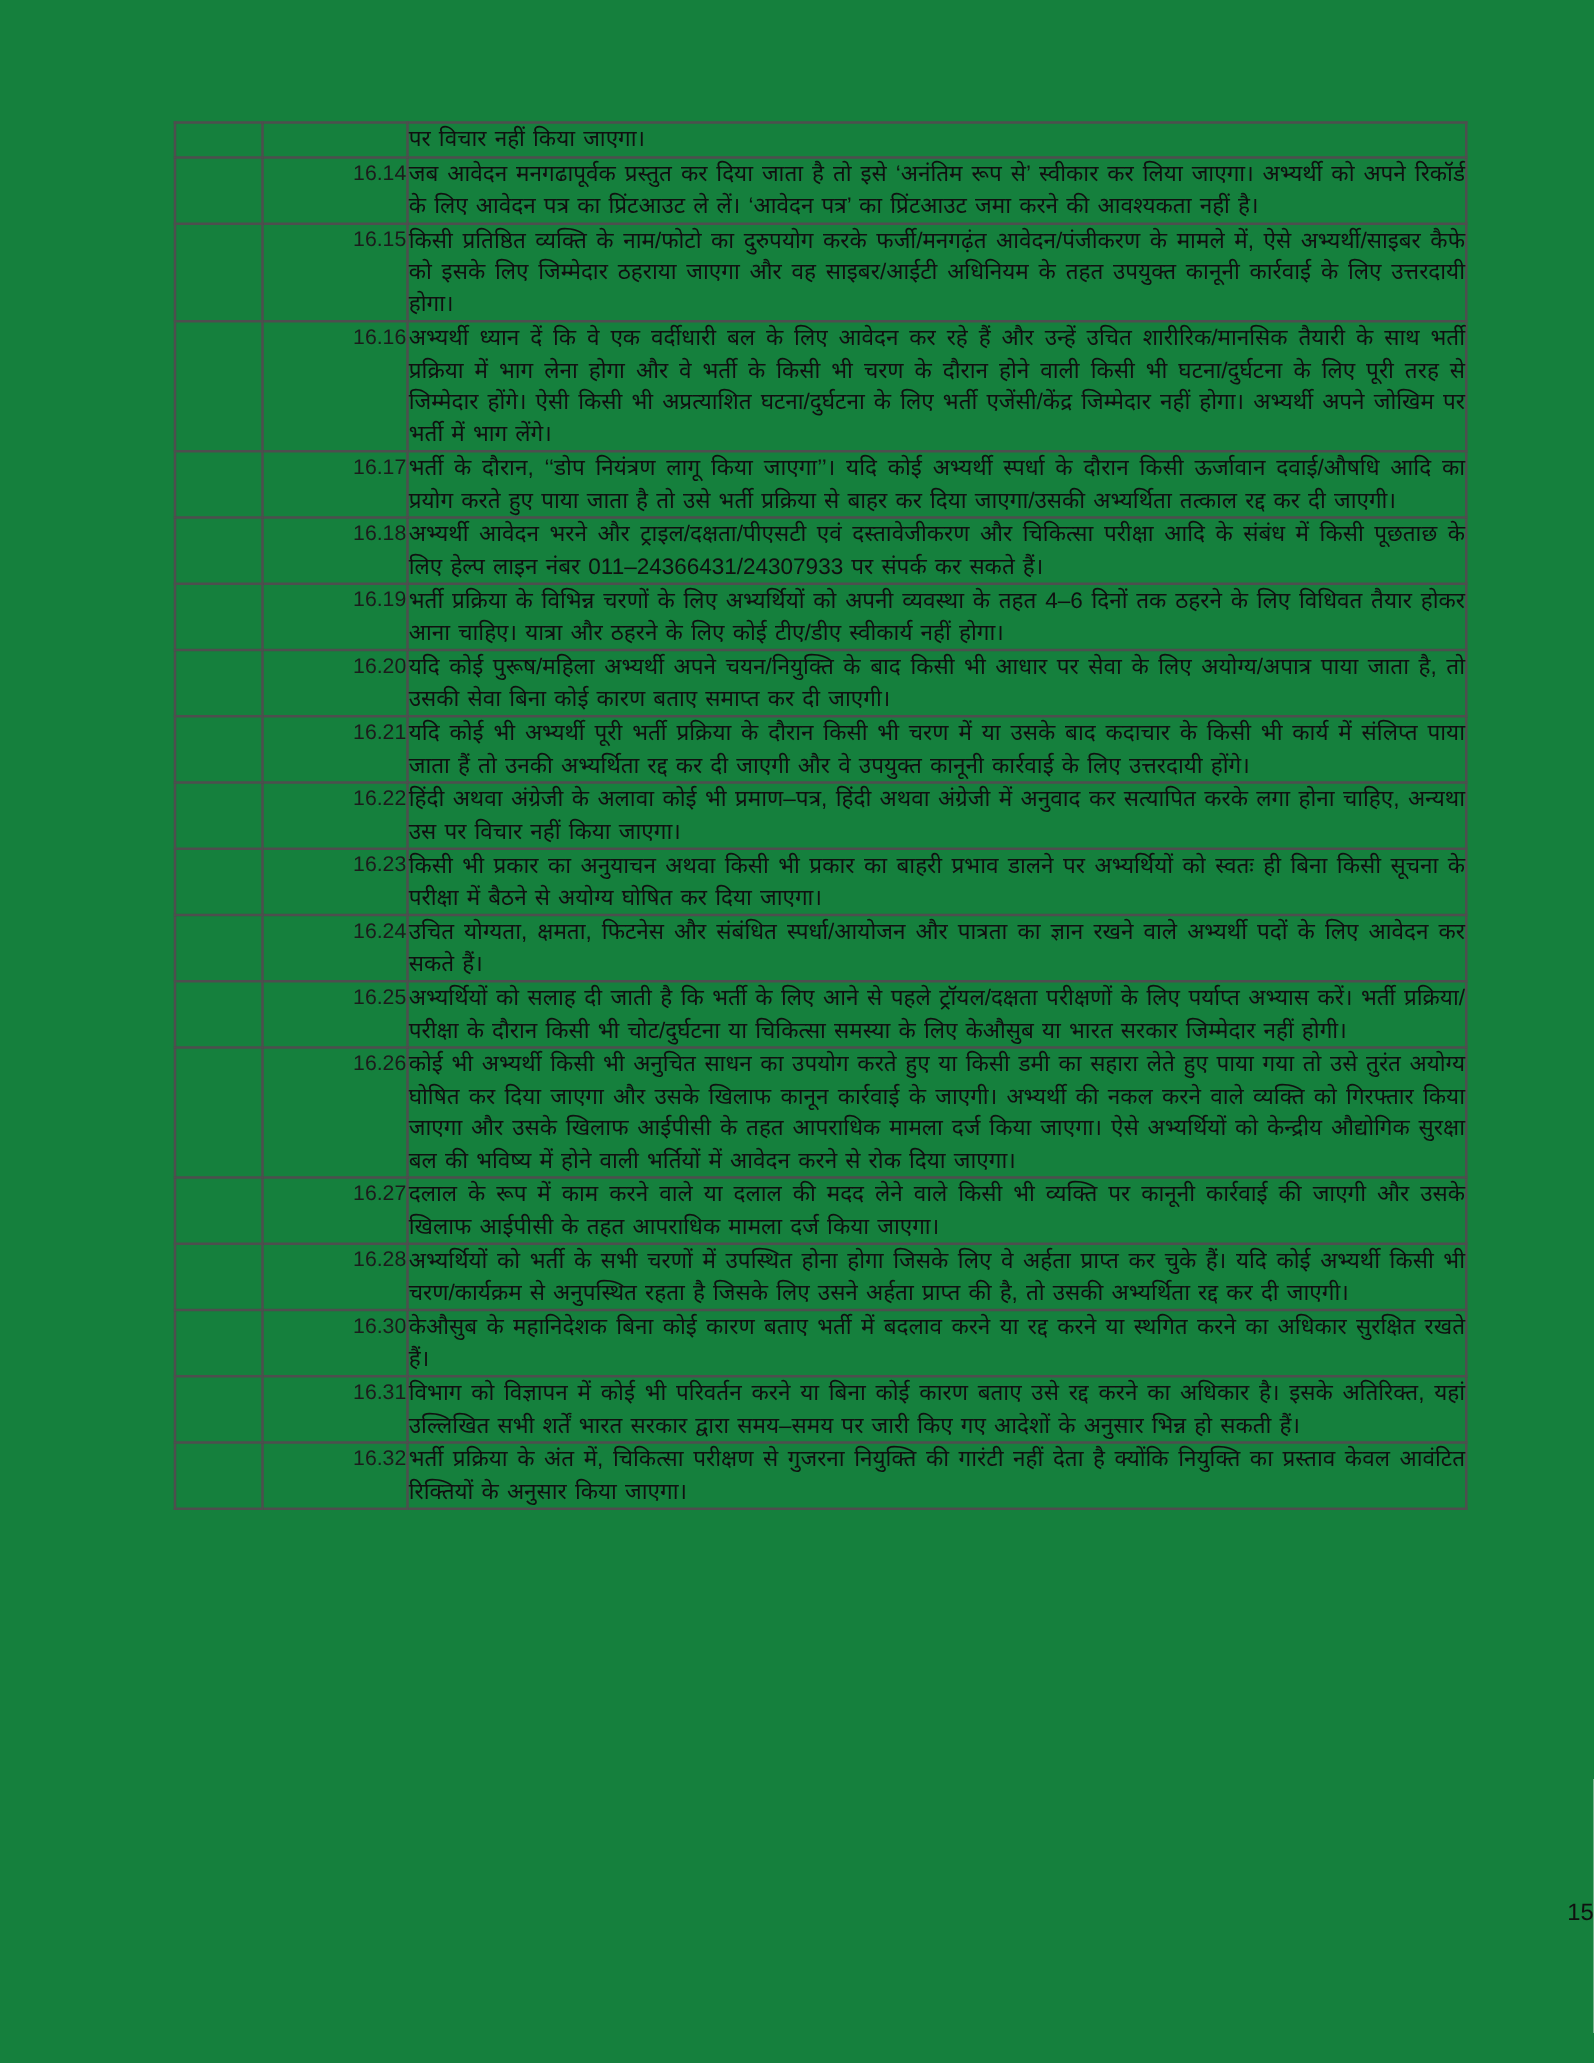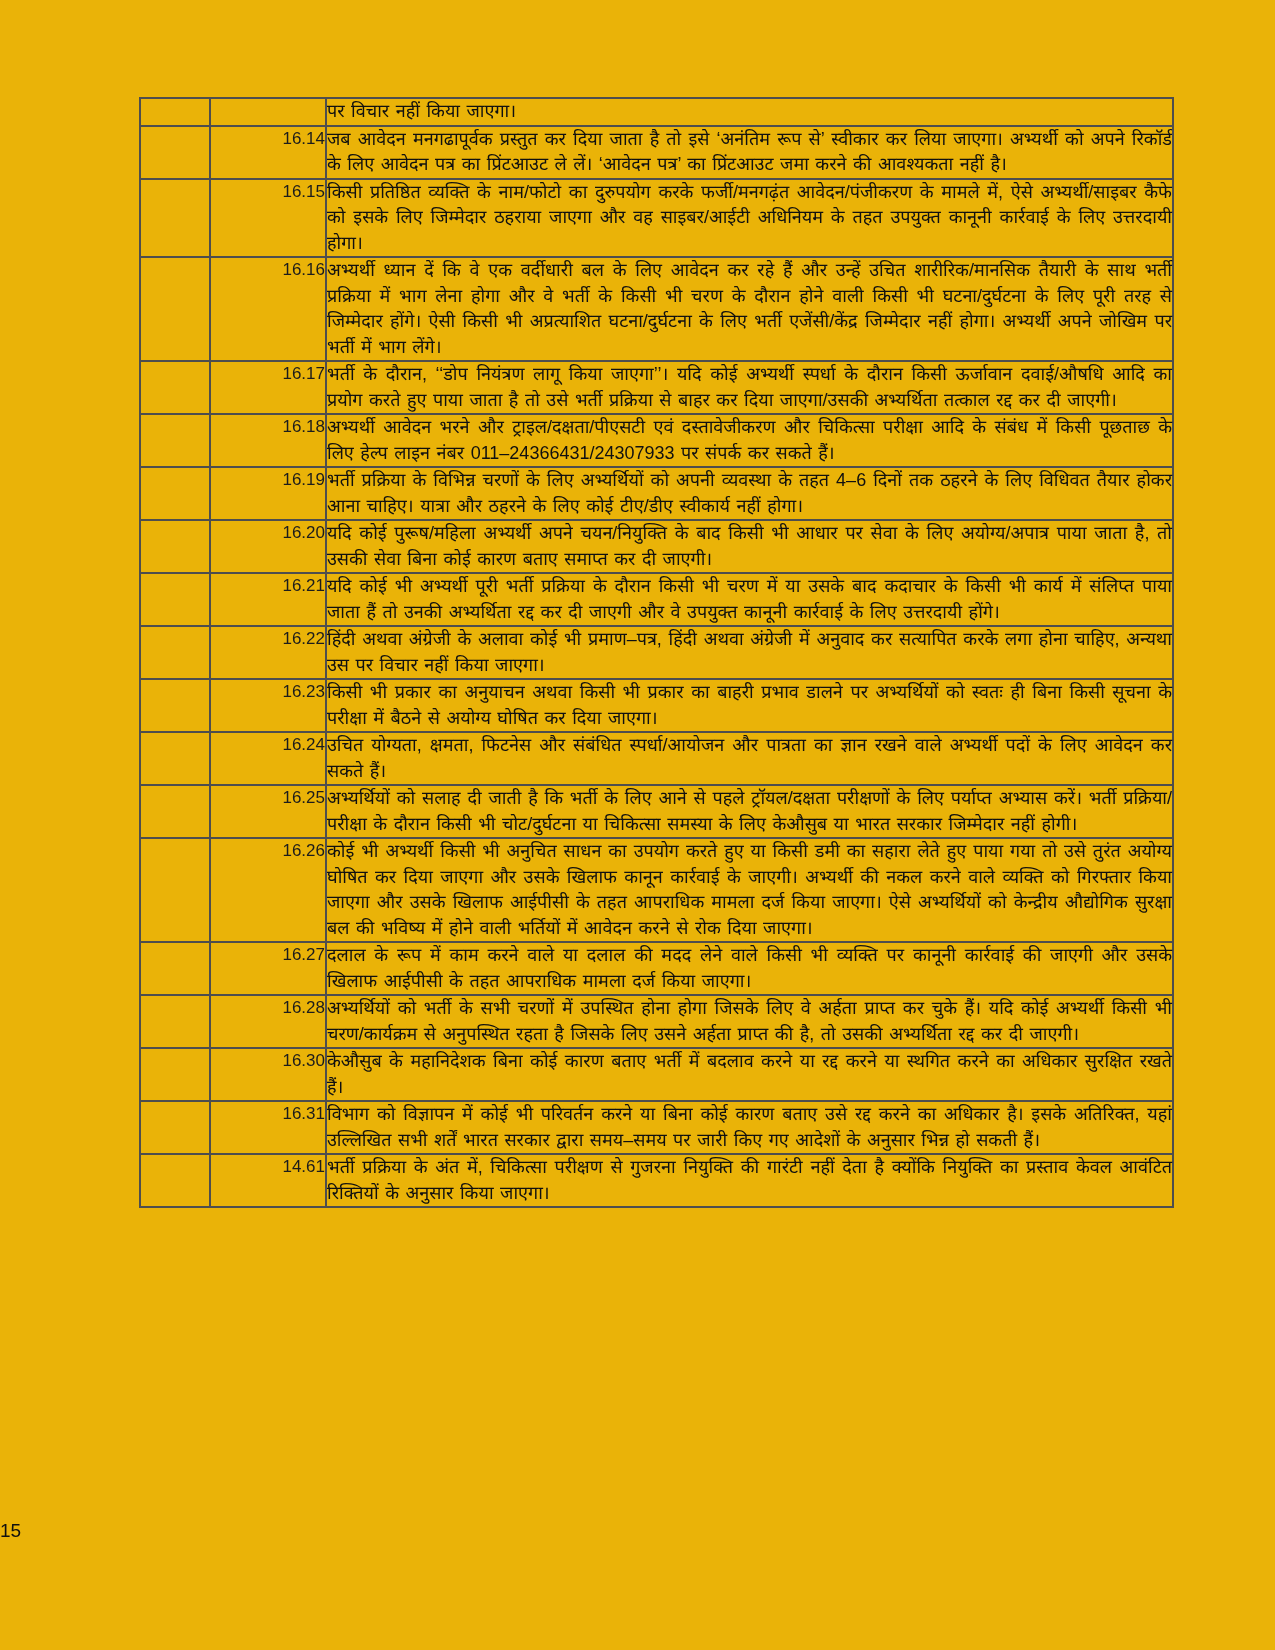--- a/index.html
+++ b/index.html
@@ -10,21 +10,21 @@
     height: 1650px;
     position: relative;
     font-family: "Liberation Sans", sans-serif;
     color: #111111;
   }
   .page {
     position: absolute;
     left: 0; top: 0;
     width: 1275px;
     height: 1650px;
-    background: #eab308;
+    background: #15803d;
     overflow: hidden;
   }
   table.rules-table {
     position: absolute;
     left: 139px;
     top: 97px;
     width: 1035px;
     border-collapse: collapse;
     table-layout: fixed;
   }
@@ -51,21 +51,21 @@
     color: #101010;
     word-spacing: 1.5px;
   }
   .seg { display: inline; }
   .bold { font-weight: 400; }
   .page-footer {
     position: absolute;
     left: 0;
     top: 1520px;
     width: 1275px;
-    text-align: left;
+    text-align: right;
     font-size: 19px;
     color: #101010;
     font-family: "Liberation Sans", sans-serif;
   }
 </style>
 </head>
 <body>
 
 <div class="page">
 
@@ -156,21 +156,21 @@
           <td class="c-num">16.30</td>
           <td class="c-text"><span class="seg bold">केऔसुब के महानिदेशक बिना कोई कारण बताए भर्ती में बदलाव करने या रद्द करने या स्थगित करने का अधिकार सुरक्षित रखते हैं।</span></td>
         </tr>
         <tr>
           <td class="c-serial"></td>
           <td class="c-num">16.31</td>
           <td class="c-text"><span class="seg">विभाग को विज्ञापन में कोई भी परिवर्तन करने या बिना कोई कारण बताए उसे रद्द करने का अधिकार है। इसके अतिरिक्त, यहां उल्लिखित सभी शर्तें भारत सरकार द्वारा समय–समय पर जारी किए गए आदेशों के अनुसार भिन्न हो सकती हैं।</span></td>
         </tr>
         <tr>
           <td class="c-serial"></td>
-          <td class="c-num">14.61</td>
+          <td class="c-num">16.32</td>
           <td class="c-text"><span class="seg">भर्ती प्रक्रिया के अंत में, चिकित्सा परीक्षण से गुजरना नियुक्ति की गारंटी नहीं देता है क्योंकि नियुक्ति का प्रस्ताव केवल आवंटित रिक्तियों के अनुसार किया जाएगा।</span></td>
         </tr>
       </tbody>
   </table>
 
   <div class="page-footer">15</div>
 
 </div>
 
 </body></html>

